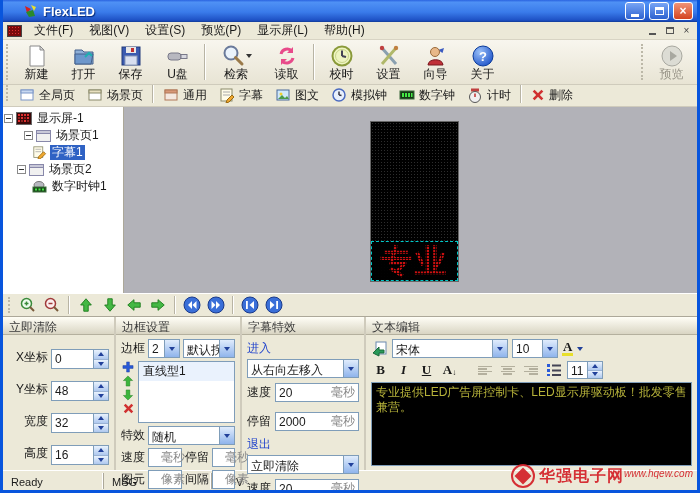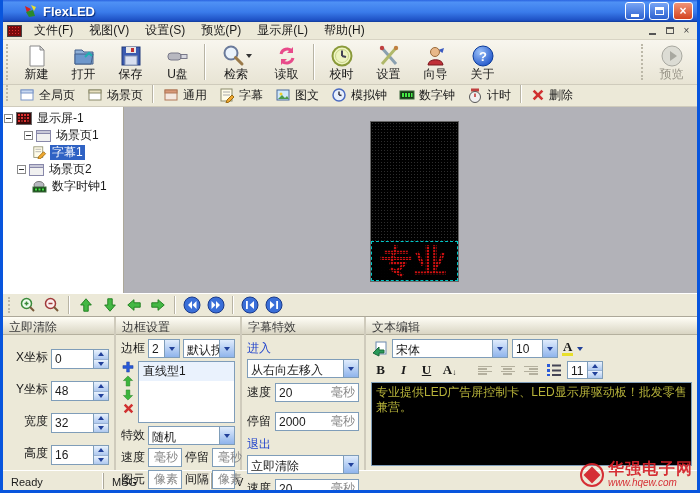--- a/index.html
+++ b/index.html
@@ -75,21 +75,21 @@
 .tri-dn{width:0;height:0;border-left:3px solid transparent;border-right:3px solid transparent;border-top:4px solid #21409a}
 
 .p-border{width:126px;flex:none}
 .brow{display:flex;align-items:center;gap:3px;margin-bottom:3px}
 .combo{display:flex;height:19px;border:1px solid #7f9db9;background:#fff;min-width:0}
 .combo .cval{flex:1;padding:2px 3px;white-space:nowrap;overflow:hidden;min-width:0}
 .combo .cbtn{width:15px;flex:none;display:flex;align-items:center;justify-content:center;background:linear-gradient(#e0ecfc,#8fb4ec);border-left:1px solid #7f9db9}
 .iconcol{display:flex;flex-direction:column;gap:2px;width:14px;flex:none;align-items:center}
 .blist{flex:1;border:1px solid #7f9db9;background:#fff;height:62px;overflow:hidden}
 .blist .item{padding:1px 4px;background:#eaf2fd}
-.ubox{display:flex;align-items:center;height:19px;border:1px solid #7f9db9;background:#fff;padding:0 3px;gap:2px;min-width:0}
+.ubox{display:flex;align-items:center;height:19px;border:1px solid #7f9db9;background:#fff;padding:0 3px;gap:9px;min-width:0}
 .ubox .uv{overflow:hidden;white-space:nowrap}
 .ubox .uu{color:#8a8a8a;margin-left:auto;white-space:nowrap}
 .slabel{flex:none}
 
 .p-fx{width:124px;flex:none}
 .fxgroup{color:#2244cc;margin:1px 0 2px 0}
 .fxrow{display:flex;align-items:center;gap:4px;margin-bottom:5px}
 
 .p-text{flex:1;display:flex;flex-direction:column}
 .trow{display:flex;align-items:center;gap:4px;margin-bottom:3px}
@@ -100,21 +100,21 @@
 .textarea{flex:1;background:#000;border:1px solid #7f9db9;color:#b6b23a;padding:2px 4px;line-height:15px;overflow:hidden}
 
 .statusbar{height:20px;flex:none;display:flex;align-items:center;background:#ece9d8;border-top:1px solid #fff;font-size:11px}
 .scell{padding:3px 8px;height:16px}
 .scell.s1{width:100px}.scell.s2{width:108px;border-left:1px solid #aca899;box-shadow:-1px 0 0 #fff}
 .scell.s3{flex:1;border-left:1px solid #aca899;box-shadow:-1px 0 0 #fff}
 
 .watermark{position:absolute;right:4px;bottom:2px;display:flex;align-items:center;gap:4px;color:#d42028;opacity:.92;z-index:50;pointer-events:none}
 .wm-logo{width:24px;height:24px;border:2px solid #d42028;border-radius:50%;position:relative;flex:none}
 .wm-logo::after{content:"";position:absolute;left:4px;top:4px;width:12px;height:12px;background:#d42028;transform:rotate(45deg)}
-.wm-col{display:flex;flex-direction:column;line-height:1}
+.wm-col{display:flex;line-height:1}
 .wm-name{font-size:16px;font-weight:bold;letter-spacing:1px}
 .wm-url{font-size:10px;font-style:italic;margin-top:1px}
 svg{display:block}
 </style>
 </head>
 <body>
 
 <div id="win">
 
   <div class="titlebar">

